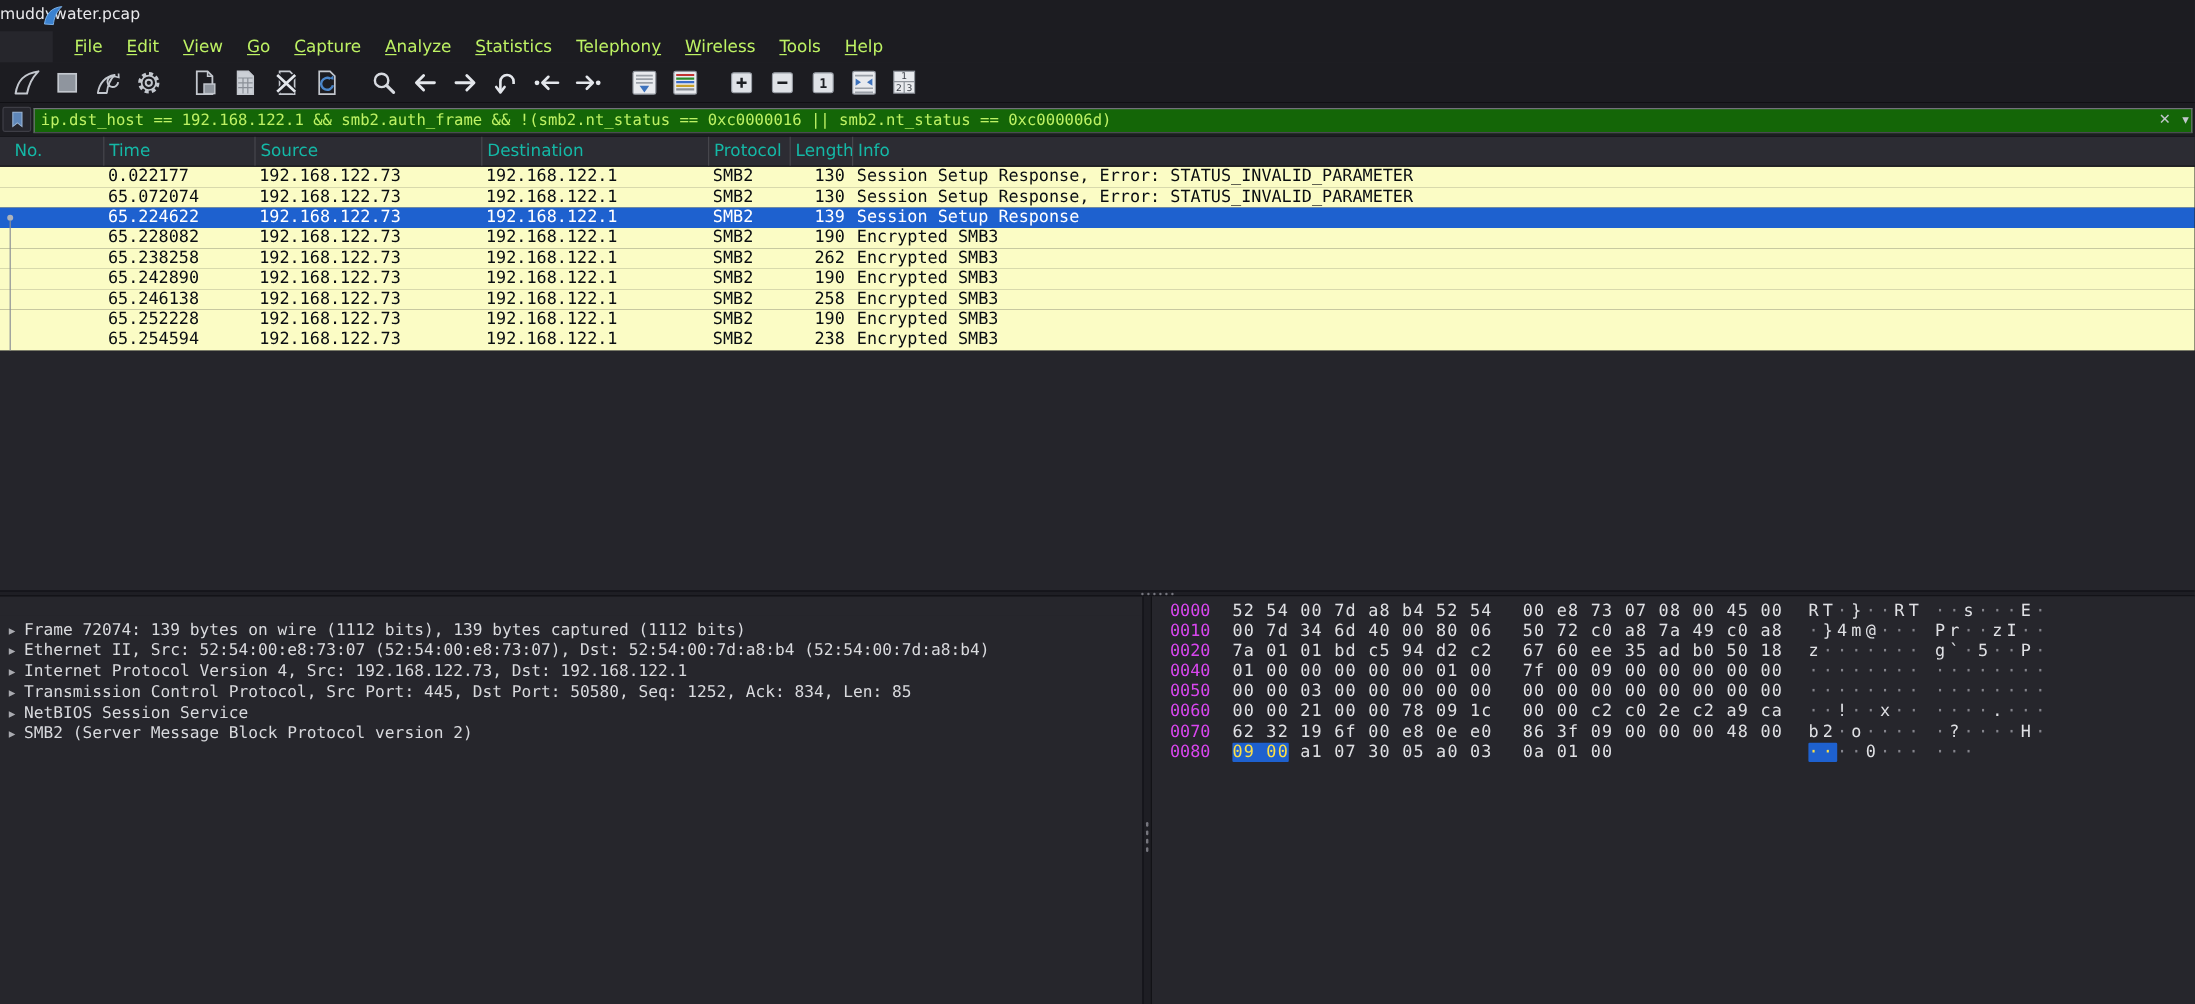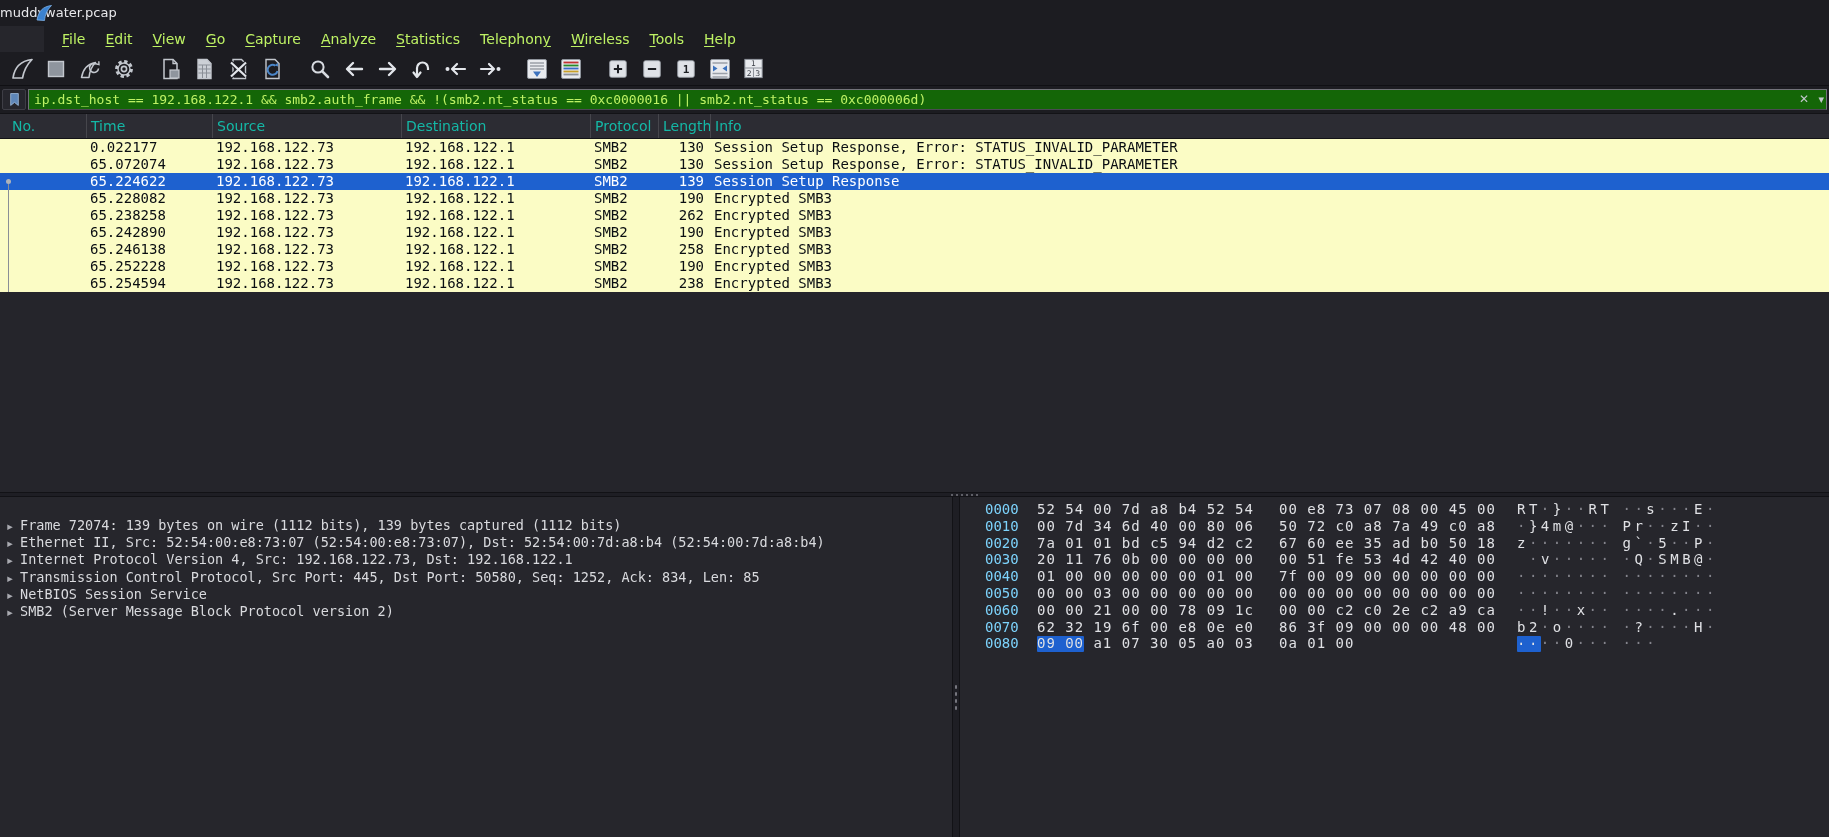--- a/index.html
+++ b/index.html
@@ -73,26 +73,26 @@
   
   .details{position:absolute;left:0;top:497px;width:952px;height:340px;background:var(--bg-pane);
     padding-top:4px;color:#d9dade;font-family:"DejaVu Sans Mono","Liberation Mono",monospace;font-size:13.5px;margin-top:16px;}
   .detail-row{height:17.2px;line-height:17.2px;white-space:nowrap;overflow:hidden;}
   .detail-row .caret{display:inline-block;width:20px;text-align:center;color:#a9aab0;font-size:11px;font-family:"DejaVu Sans",sans-serif;}
 
   
   .hexpane{position:absolute;left:960px;top:497px;width:869px;height:340px;background:var(--bg-pane);
     padding:4px 0 0 15px;color:#dfe0e4;font-family:"DejaVu Sans Mono","Liberation Mono",monospace;font-size:14px;}
   .hx-row{height:16.8px;line-height:16.8px;white-space:pre;}
-  .hx-off{display:inline-block;width:38px;color:#7dd3fc;margin-right:14px;margin-left:10px;}
+  .hx-off{display:inline-block;width:38px;color:#d946ef;margin-right:14px;}
   .hx-g1{display:inline-block;width:218px;letter-spacing:1px;margin-right:24px;}
   .hx-g2{display:inline-block;width:218px;letter-spacing:1px;margin-right:20px;}
   .hx-a{display:inline-block;letter-spacing:3.5px;margin-right:10px;}
   .hx-a .dim,.hx-a1 .dim{color:#84848c;}
-  .hl{background:var(--selection-bg);color:#e5e5e5;border-radius:1px;font-family:Liberation Mono, monospace;}
+  .hl{background:var(--selection-bg);color:#fde047;border-radius:1px;}
 </style>
 </head>
 <body>
 
 <div class="titlebar">
   <span class="win-icon">
     <svg viewBox="0 0 20 20" width="20" height="20">
         <path d="M3 17 C4.5 8 9 3.5 17.5 2.5 C12.5 7.5 11 12.5 10.5 17.5 Z" fill="#3b82d0" stroke="#7fb3e8" stroke-width="0.8"></path>
       </svg>
   </span>
@@ -379,19 +379,18 @@
       <i></i>
       <i></i>
       <i></i>
     </span>
 </div>
 
 <section class="hexpane">
     <div class="hx-row"><span class="hx-off">0000</span><span class="hx-g1">52 54 00 7d a8 b4 52 54</span><span class="hx-g2">00 e8 73 07 08 00 45 00</span><span class="hx-a hx-a1">RT<span class="dim">·</span>}<span class="dim">··</span>RT</span><span class="hx-a"><span class="dim">··</span>s<span class="dim">···</span>E<span class="dim">·</span></span></div>
     <div class="hx-row"><span class="hx-off">0010</span><span class="hx-g1">00 7d 34 6d 40 00 80 06</span><span class="hx-g2">50 72 c0 a8 7a 49 c0 a8</span><span class="hx-a hx-a1"><span class="dim">·</span>}4m@<span class="dim">···</span></span><span class="hx-a">Pr<span class="dim">··</span>zI<span class="dim">··</span></span></div>
     <div class="hx-row"><span class="hx-off">0020</span><span class="hx-g1">7a 01 01 bd c5 94 d2 c2</span><span class="hx-g2">67 60 ee 35 ad b0 50 18</span><span class="hx-a hx-a1">z<span class="dim">·······</span></span><span class="hx-a">g`<span class="dim">·</span>5<span class="dim">··</span>P<span class="dim">·</span></span></div>
-    <div class="hx-row"><span class="hx-off">0030</span><span class="hx-g1">20 11 76 0b 00 00 00 00</span><span class="hx-g2">00 51 fe 53 4d 42 40 00</span><span class="hx-a hx-a1"> <span class="dim">·</span>v<span class="dim">·····</span></span><span class="hx-a"><span class="dim">·</span>Q<span class="dim">·</span>SMB@<span class="dim">·</span></span></div>
     <div class="hx-row"><span class="hx-off">0040</span><span class="hx-g1">01 00 00 00 00 00 01 00</span><span class="hx-g2">7f 00 09 00 00 00 00 00</span><span class="hx-a hx-a1"><span class="dim">········</span></span><span class="hx-a"><span class="dim">········</span></span></div>
     <div class="hx-row"><span class="hx-off">0050</span><span class="hx-g1">00 00 03 00 00 00 00 00</span><span class="hx-g2">00 00 00 00 00 00 00 00</span><span class="hx-a hx-a1"><span class="dim">········</span></span><span class="hx-a"><span class="dim">········</span></span></div>
     <div class="hx-row"><span class="hx-off">0060</span><span class="hx-g1">00 00 21 00 00 78 09 1c</span><span class="hx-g2">00 00 c2 c0 2e c2 a9 ca</span><span class="hx-a hx-a1"><span class="dim">··</span>!<span class="dim">··</span>x<span class="dim">··</span></span><span class="hx-a"><span class="dim">····</span>.<span class="dim">···</span></span></div>
     <div class="hx-row"><span class="hx-off">0070</span><span class="hx-g1">62 32 19 6f 00 e8 0e e0</span><span class="hx-g2">86 3f 09 00 00 00 48 00</span><span class="hx-a hx-a1">b2<span class="dim">·</span>o<span class="dim">····</span></span><span class="hx-a"><span class="dim">·</span>?<span class="dim">····</span>H<span class="dim">·</span></span></div>
     <div class="hx-row"><span class="hx-off">0080</span><span class="hx-g1"><span class="hl">09 00</span> a1 07 30 05 a0 03</span><span class="hx-g2">0a 01 00</span><span class="hx-a hx-a1"><span class="hl">··</span><span class="dim">··</span>0<span class="dim">···</span></span><span class="hx-a"><span class="dim">···</span></span></div>
   </section>
 
 </body></html>

